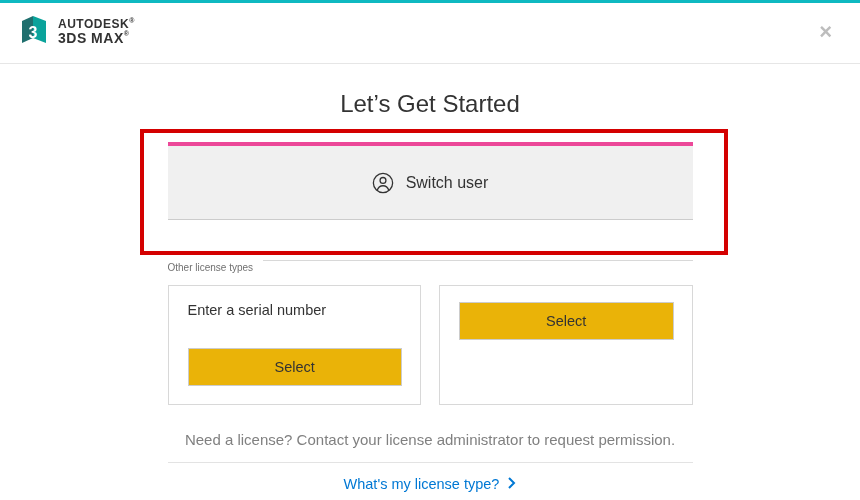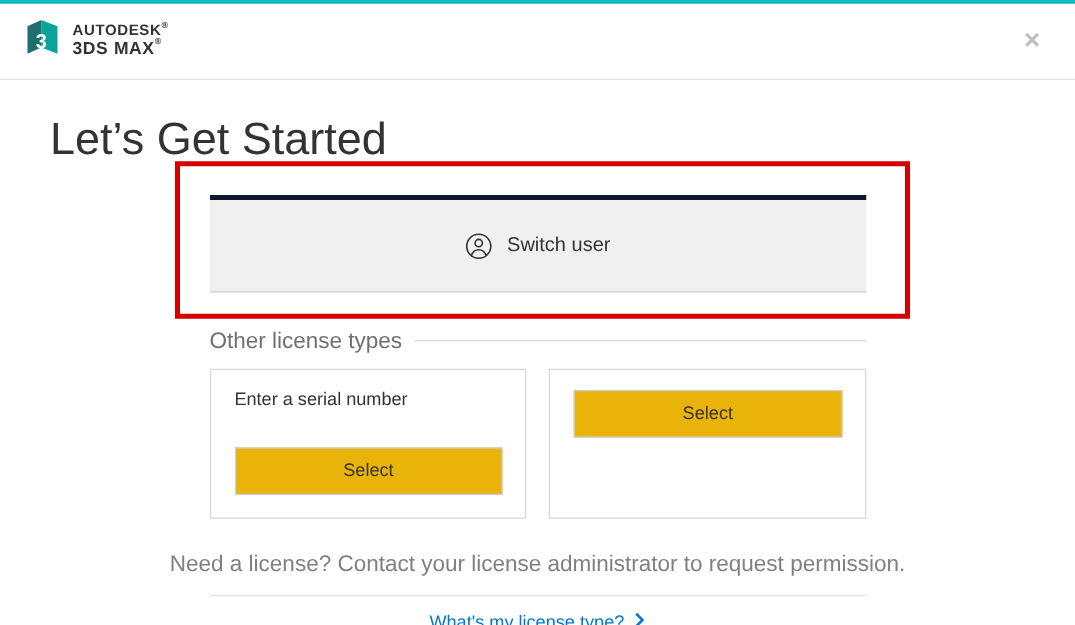--- a/index.html
+++ b/index.html
@@ -58,42 +58,42 @@
       font-size: 22px;
       font-weight: 700;
       cursor: pointer;
       padding: 4px;
     }
     .content {
       position: relative;
       padding: 20px 40px 0 40px;
     }
     .page-title {
-      text-align: left;
-      font-size: 36px;
+      text-align: center;
+      font-size: 24px;
       font-weight: 400;
       color: #333;
       margin-top: 6px;
       margin-bottom: 16px;
     }
     .highlight-box {
       position: absolute;
       left: 140px;
       top: 65px;
       width: 588px;
       height: 126px;
       border: 4px solid #d40000;
       pointer-events: none;
       z-index: 5;
     }
     .switch-user-card {
       margin: 24px auto 0 auto;
       width: 525px;
       background: #f0f0f0;
-      border-top: 4px solid #0f172a;
+      border-top: 4px solid #ec4899;
       border-bottom: 1px solid #cccccc;
       height: 78px;
       display: flex;
       align-items: center;
       justify-content: center;
       gap: 12px;
       cursor: pointer;
     }
     .user-icon svg {
       display: block;
@@ -103,23 +103,24 @@
       color: #333;
     }
     .other-title-wrap {
       margin: 28px auto 0 auto;
       width: 525px;
       display: flex;
       align-items: center;
       gap: 10px;
     }
     .other-title {
-      font-size: 18px;
+      font-size: 10px;
       color: #707070;
       white-space: nowrap;
+      margin-top: 14px;
     }
     .rule {
       flex: 1;
       height: 1px;
       background: #d8d8d8;
     }
     .options {
       margin: 12px auto 0 auto;
       width: 525px;
       display: flex;
@@ -139,21 +140,21 @@
       width: 100%;
       height: 38px;
       background: #eab308;
       border: 1px solid #cccccc;
       font-size: 14.5px;
       color: #333;
       cursor: pointer;
     }
     .help-text {
       text-align: center;
-      font-size: 18px;
+      font-size: 15px;
       color: #808080;
       margin-top: 26px;
     }
     .divider2 {
       margin: 14px auto 0 auto;
       width: 525px;
       height: 1px;
       background: #e3e3e3;
     }
     .link-row {

